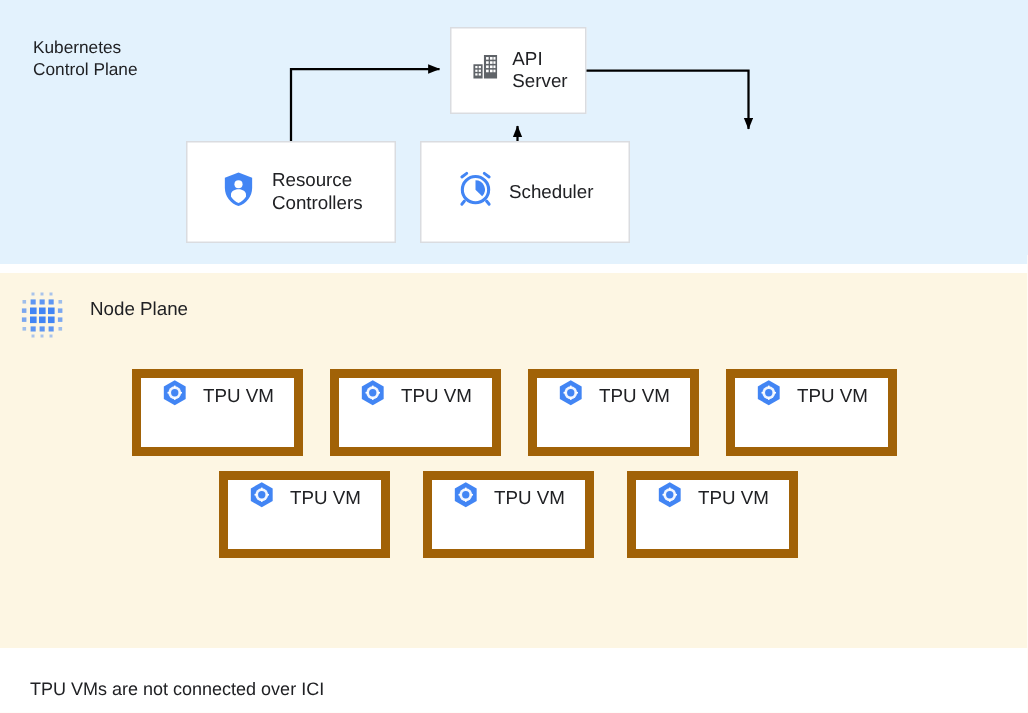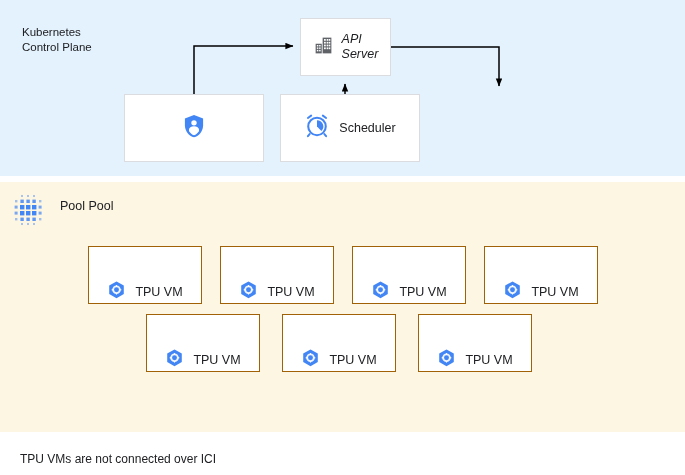--- a/index.html
+++ b/index.html
@@ -90,21 +90,20 @@
     flex: 0 0 auto;
     display: block;
   }
 
   
   #box-api-server {
     left: 300px;
     top: 18px;
     width: 91px;
     height: 58px;
-    font-style: italic;
   }
   #box-api-server .node-inner { gap: 8px; }
   #box-resource-controllers {
     left: 124px;
     top: 94px;
     width: 140px;
     height: 68px;
   }
   #box-scheduler {
     left: 280px;
@@ -116,24 +115,24 @@
     left: 440px;
     top: 94px;
     width: 124px;
     height: 68px;
   }
 
   
   .tpu-box {
     position: absolute;
     background: #ffffff;
-    border: 1px solid #a16207;
+    border: 6px solid #a16207;
     box-sizing: border-box;
     display: flex;
-    align-items: flex-end;
+    align-items: flex-start;
     justify-content: center;
     width: 114px;
     height: 58px;
   }
   .tpu-inner {
     display: flex;
     align-items: center;
     gap: 9px;
   }
   .tpu-label {
@@ -204,21 +203,21 @@
         <rect x="15.4" y="24.6" width="3.4" height="3.4" opacity="0.85"></rect>
         <rect x="21.4" y="24.6" width="3.4" height="3.4" opacity="0.85"></rect>
         <rect x="28" y="25" width="2.4" height="2.4" opacity="0.5"></rect>
 
         <rect x="10" y="30" width="2" height="2" opacity="0.45"></rect>
         <rect x="16" y="30" width="2" height="2" opacity="0.45"></rect>
         <rect x="22" y="30" width="2" height="2" opacity="0.45"></rect>
       </g>
     </svg>
   </div>
-  <div class="section-label" id="node-pool-label">Pool Pool</div>
+  <div class="section-label" id="node-pool-label">Node Plane</div>
 
   <div class="node-box" id="box-api-server">
     <div class="node-inner">
       <span class="node-icon">
         <svg width="21" height="21" viewBox="0 0 24 24" aria-hidden="true">
           <g fill="#5f6368">
             <path d="M3 10h7v11H3z"></path>
             <path d="M11 3h10v18H11z"></path>
           </g>
           <g fill="#ffffff">
@@ -250,20 +249,22 @@
 
   <div class="node-box" id="box-resource-controllers">
     <div class="node-inner">
       <span class="node-icon">
         <svg width="26" height="26" viewBox="0 0 24 24" aria-hidden="true">
           <path d="M12 1.8 3.6 5v6.2c0 5.2 3.6 10 8.4 11.2 4.8-1.2 8.4-6 8.4-11.2V5z" fill="#4285f4"></path>
           <circle cx="12" cy="9.1" r="2.5" fill="#ffffff"></circle>
           <path d="M12 12.2c-2.7 0-4.6 1.5-4.6 3.1v1.5c1.2 1.8 2.8 3.2 4.6 3.8 1.8-.6 3.4-2 4.6-3.8v-1.5c0-1.6-1.9-3.1-4.6-3.1z" fill="#ffffff"></path>
         </svg>
       </span>
+      <span class="node-label">Resource
+Controllers</span>
     </div>
   </div>
 
   <div class="node-box" id="box-scheduler">
     <div class="node-inner">
       <span class="node-icon">
         <svg width="26" height="26" viewBox="0 0 24 24" aria-hidden="true">
           <g stroke="#4285f4" stroke-width="1.8" fill="none" stroke-linecap="round">
             <line x1="3.6" y1="4.6" x2="6.6" y2="2.4"></line>
             <line x1="20.4" y1="4.6" x2="17.4" y2="2.4"></line>

